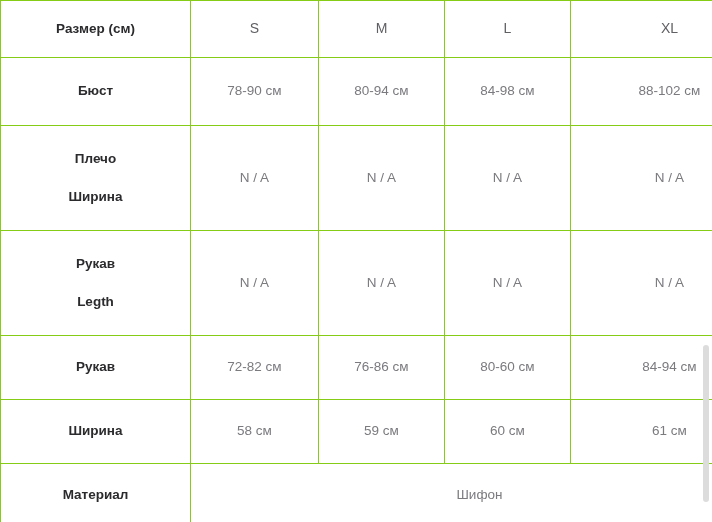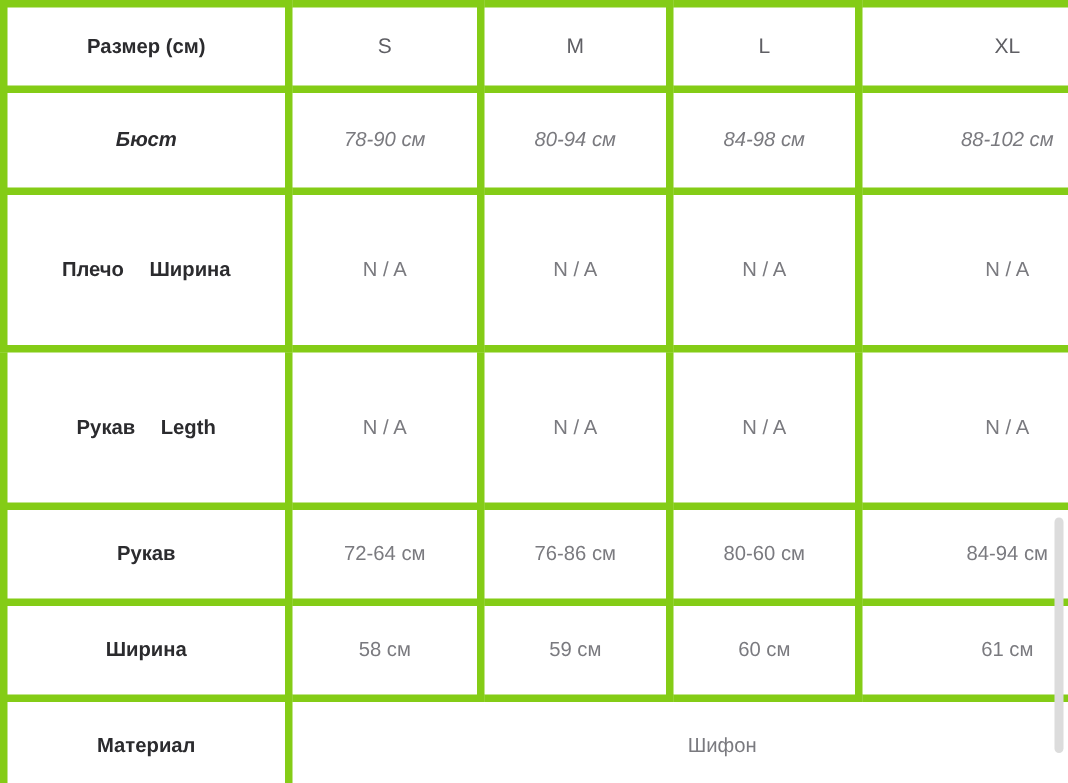--- a/index.html
+++ b/index.html
@@ -27,21 +27,21 @@
   table.size-table {
     border-collapse: collapse;
     table-layout: fixed;
     width: 768px;           
     margin: 0;
     padding: 0;
     background: #fff;
   }
 
   table.size-table td {
-    border: 5px solid #84cc16;
+    border: 1px solid #84cc16;
     padding: 0 6px;
     text-align: center;
     vertical-align: middle;
     font-size: 13.5px;
     line-height: 1.55;
     color: #7a7a7f;
     font-weight: 400;
     background: #fff;
     box-sizing: border-box;
   }
@@ -62,28 +62,28 @@
 
   
   col.c-label { width: 190px; }
   col.c-s     { width: 128px; }
   col.c-m     { width: 126px; }
   col.c-l     { width: 126px; }
   col.c-xl    { width: 198px; }
 
   
   tr.row-head   td { height: 57px;  }
-  tr.row-bust   td { height: 68px; font-style: italic;  }
+  tr.row-bust   td { height: 68px;  }
   tr.row-two    td { height: 105px; }
   tr.row-single td { height: 64px;  }
   tr.row-mat    td { height: 64px;  }
 
   .stacked-label {
     display: flex;
-    flex-direction: row;
+    flex-direction: column;
     justify-content: center;
     align-items: center;
     gap: 17px;
   }
 
   
   .scrollbar-track {
     position: absolute;
     right: 1px;
     top: 0;
@@ -153,21 +153,21 @@
           </span>
         </td>
         <td>N / A</td>
         <td>N / A</td>
         <td>N / A</td>
         <td>N / A</td>
       </tr>
 
       <tr class="row-single">
         <td class="label-cell">Рукав</td>
-        <td>72-64 см</td>
+        <td>72-82 см</td>
         <td>76-86 см</td>
         <td>80-60 см</td>
         <td>84-94 см</td>
       </tr>
 
       <tr class="row-single">
         <td class="label-cell">Ширина</td>
         <td>58 см</td>
         <td>59 см</td>
         <td>60 см</td>

